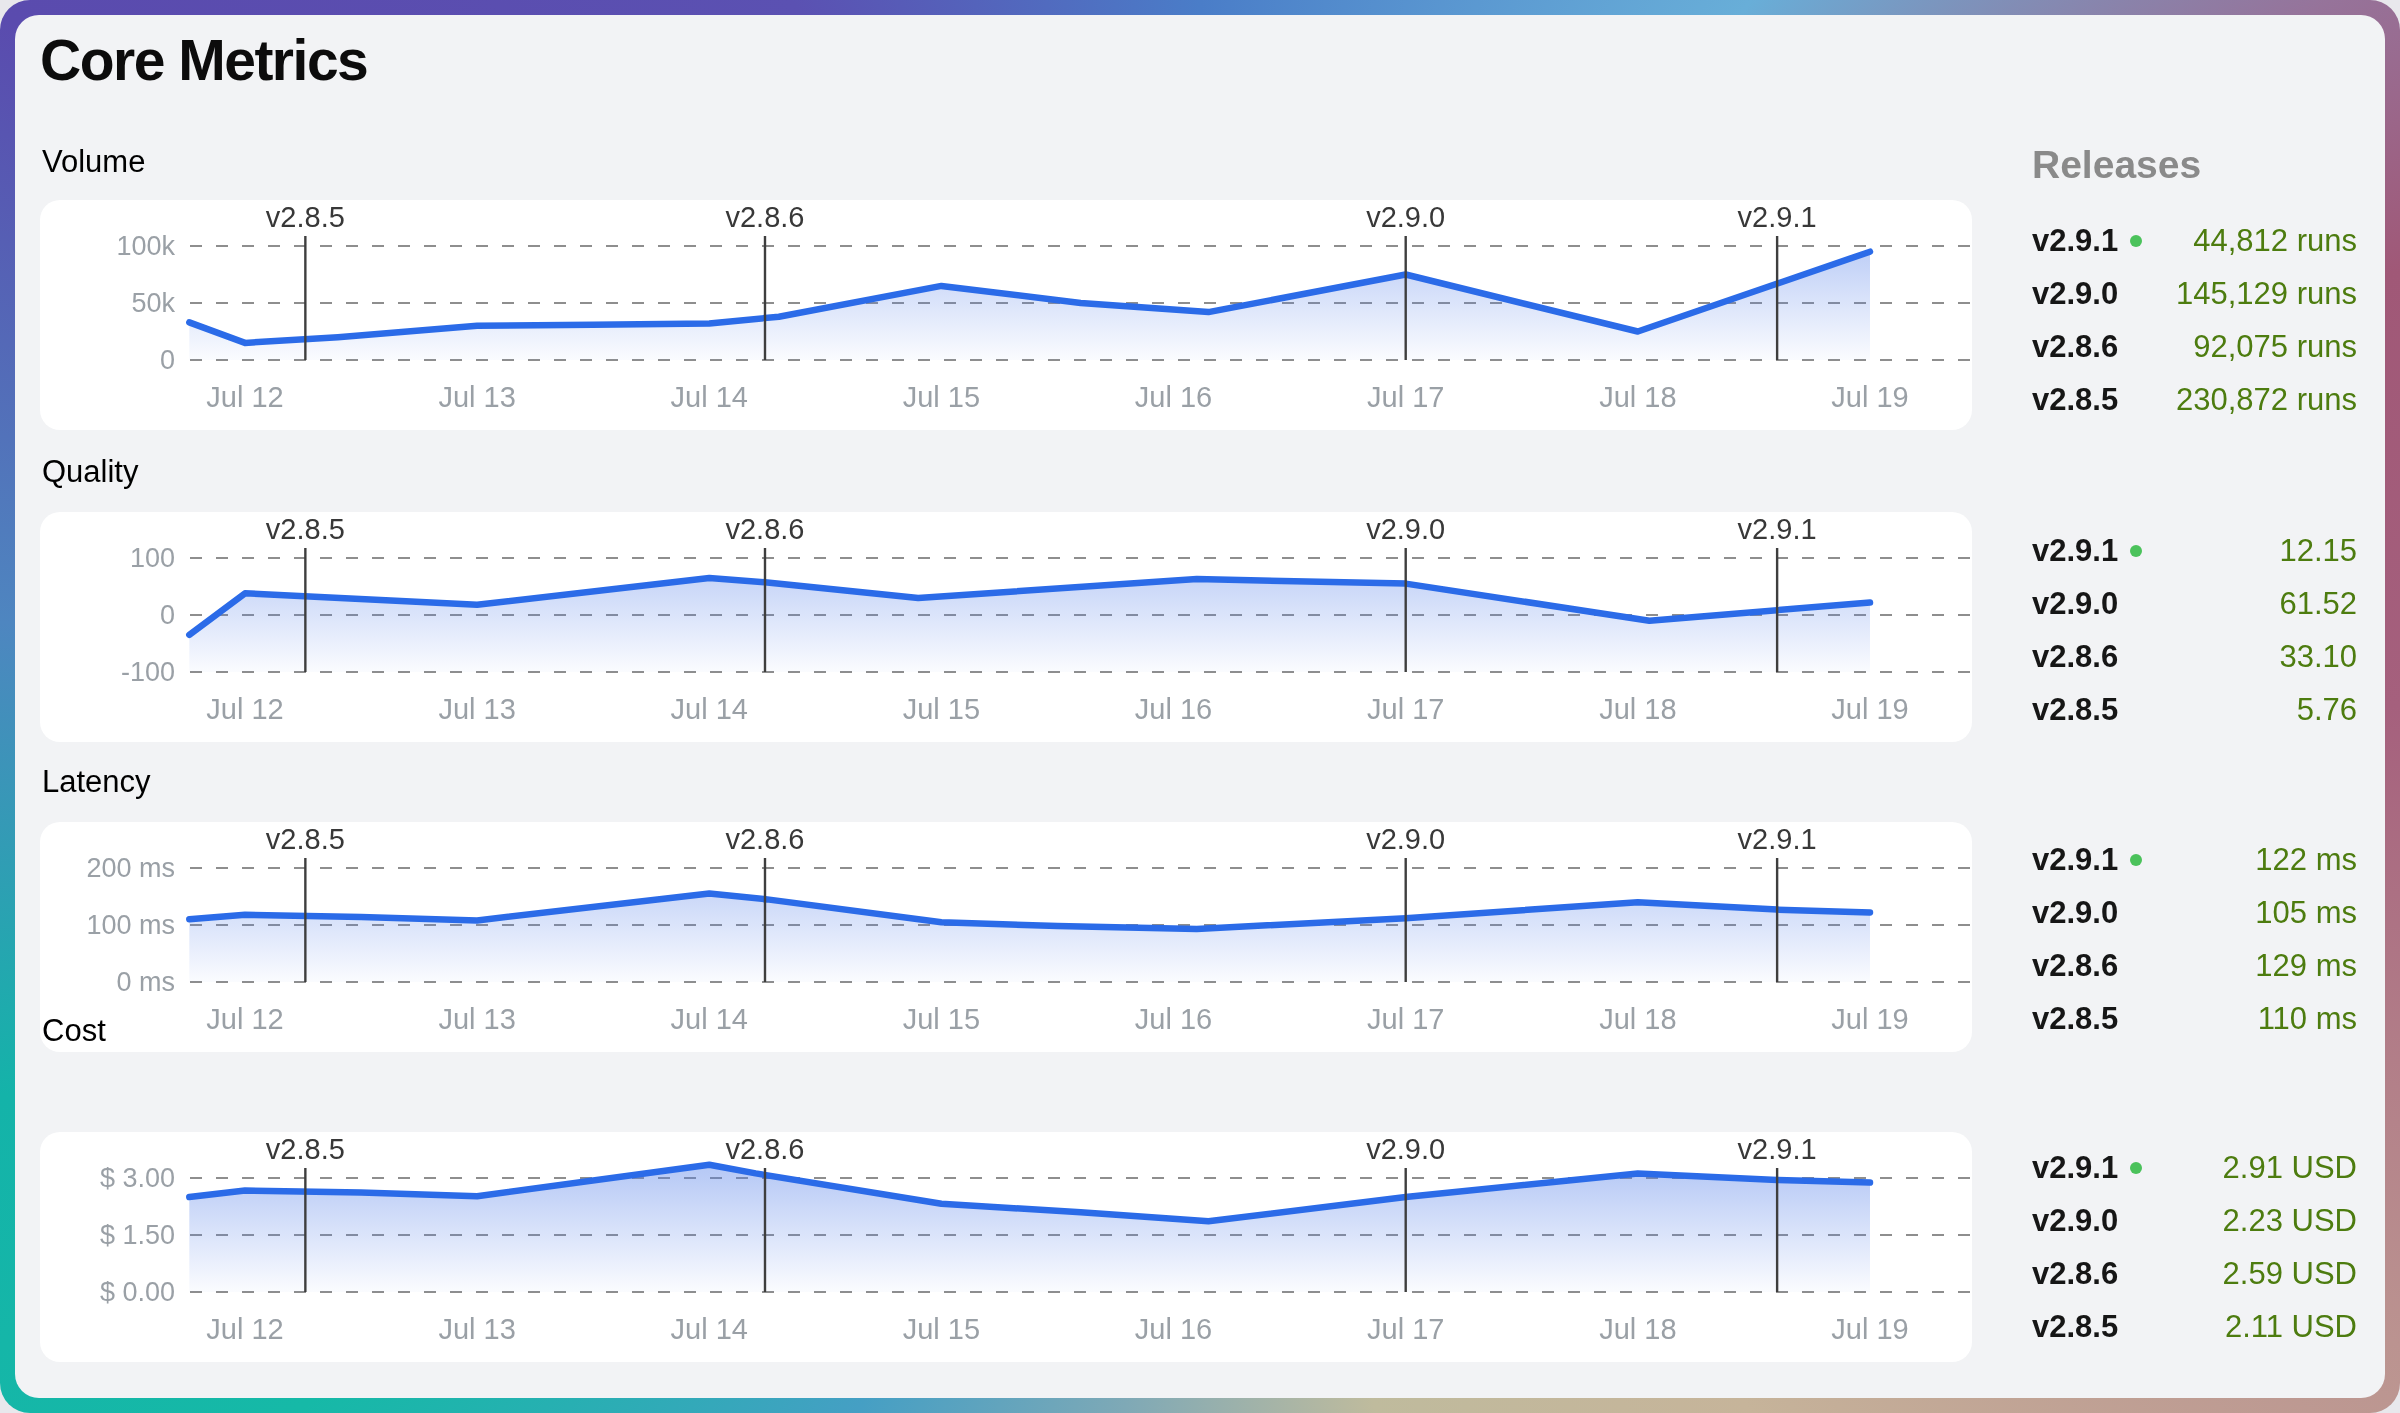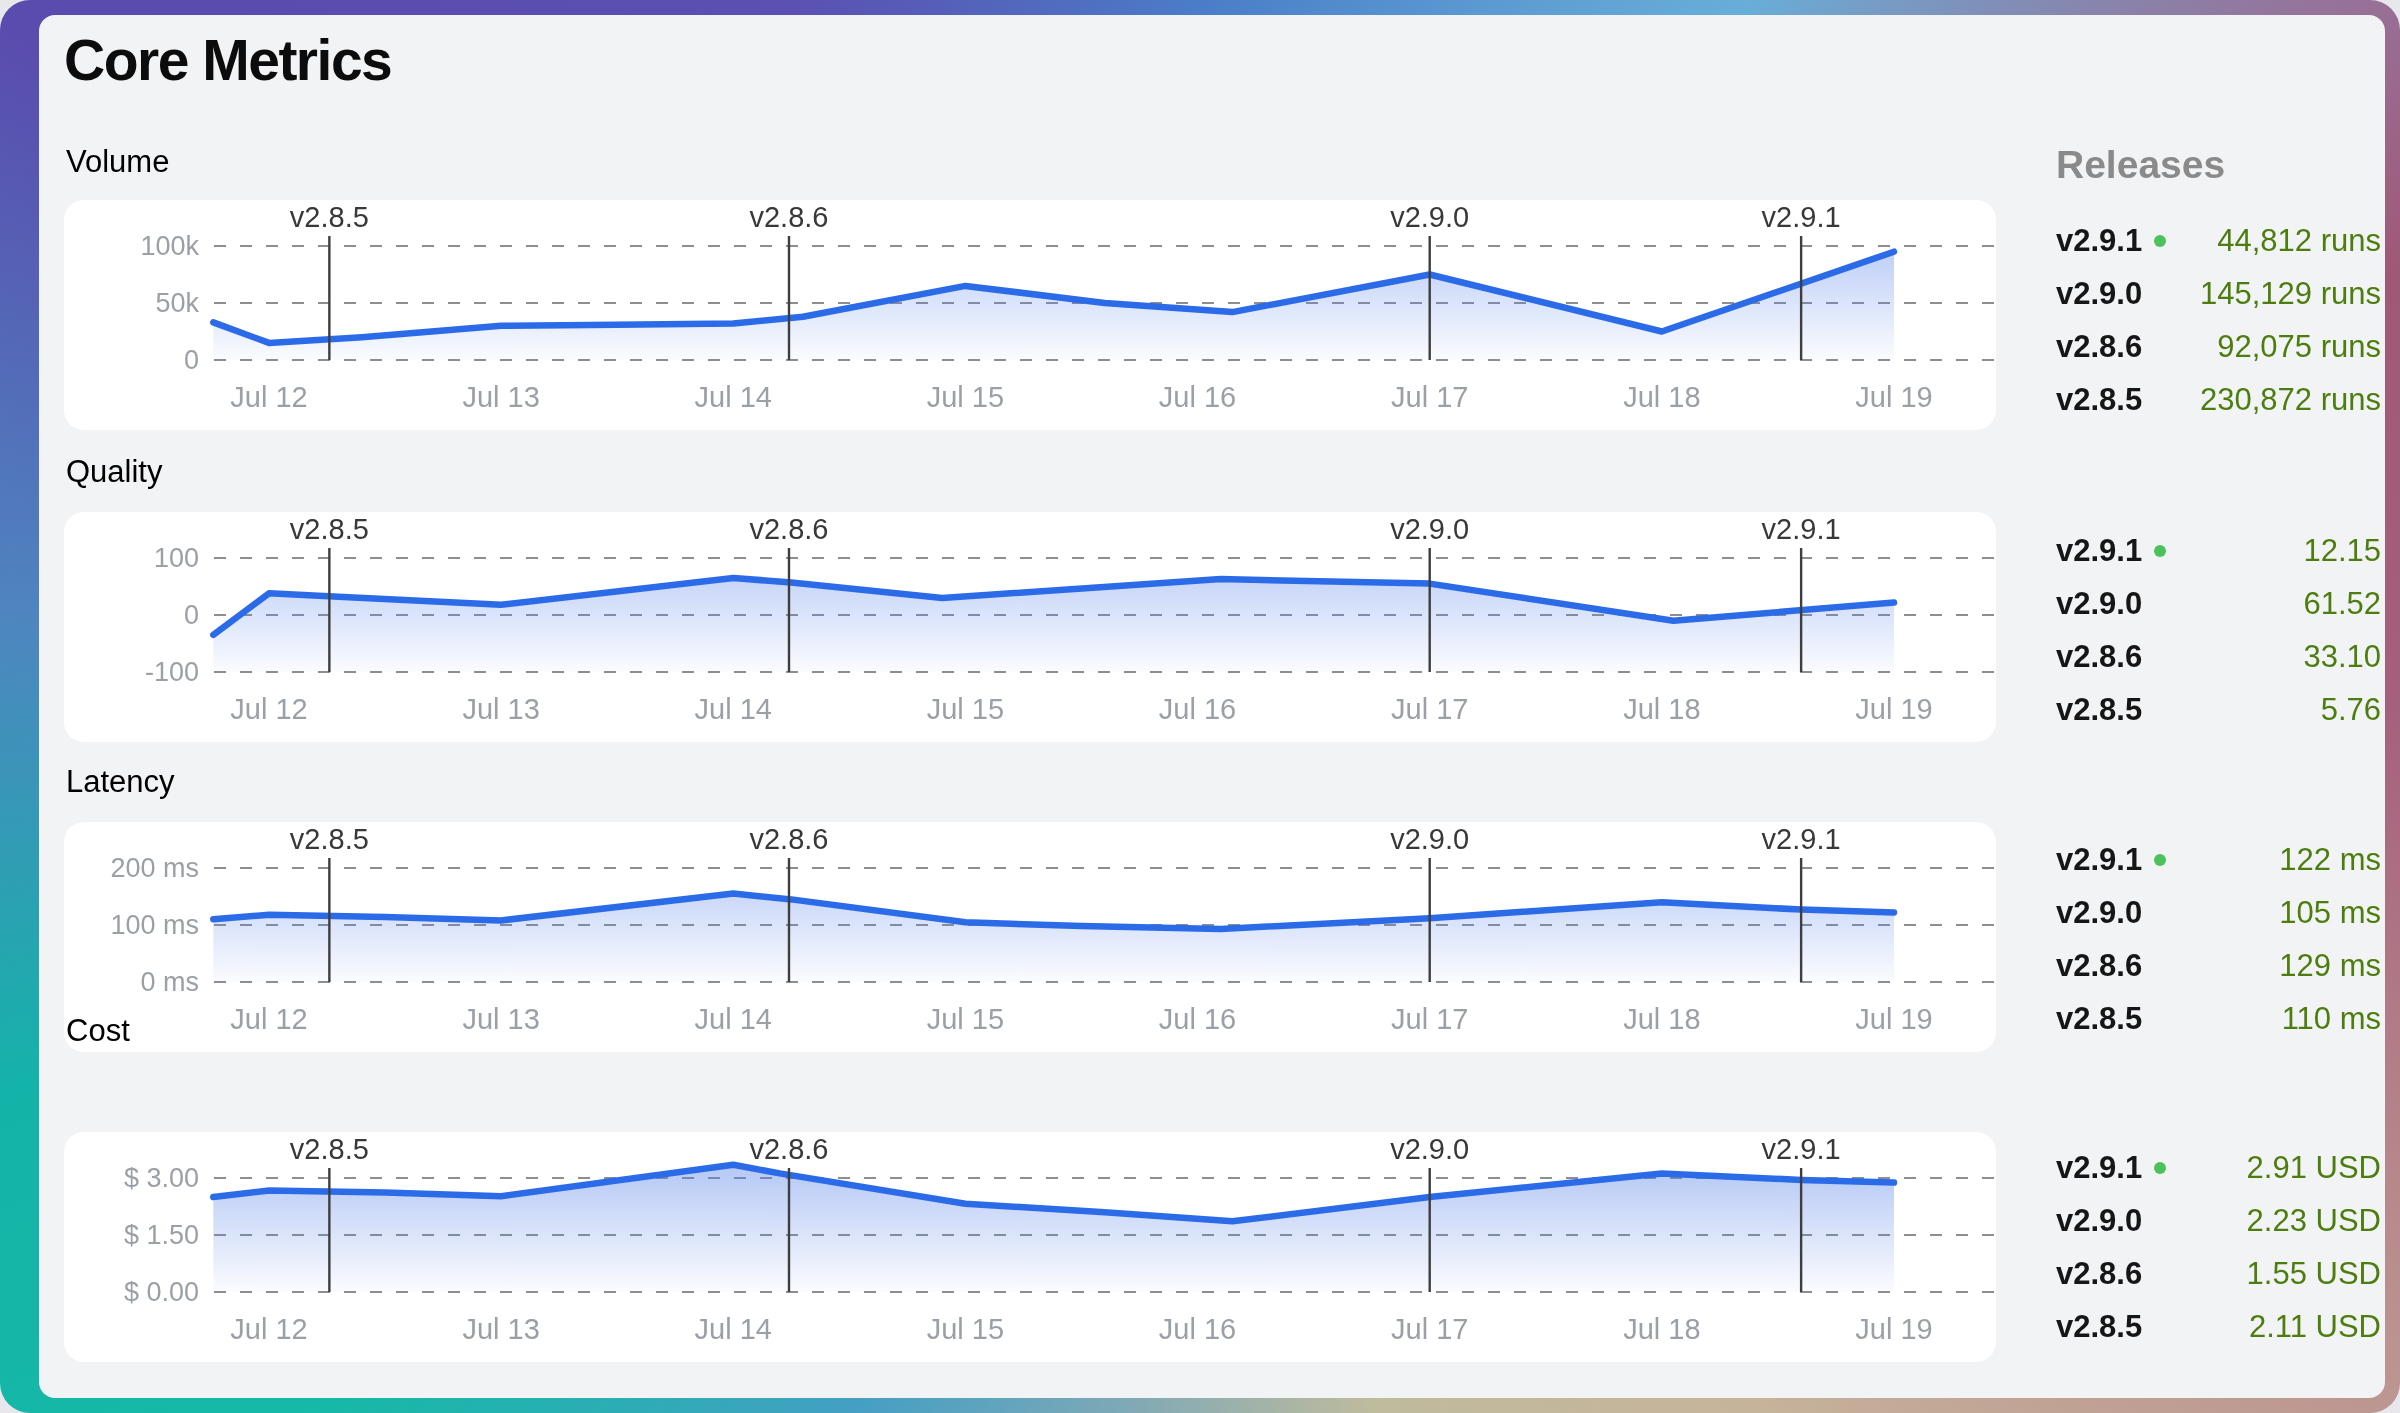--- a/index.html
+++ b/index.html
@@ -25,22 +25,21 @@
       #4e86c0 274deg,
       #5a4bae 300deg,
       #5b51b2 330deg,
       #4a7dc8 360deg);
     overflow:hidden;
   }
   .panel{
     position:absolute;
     left:15px;top:15px;right:15px;bottom:15px;
     background:#f2f3f5;
-    border-radius:16px;
-    margin-left:24px;
+    border-radius:24px;
   }
   .page-title{
     position:absolute;left:25px;top:12px;
     font-size:57px;font-weight:700;letter-spacing:-1.5px;
     color:#0c0c0c;margin:0;
   }
   .sec-heading{
     position:absolute;left:27px;
     font-size:31px;font-weight:400;color:#000000;margin:0;
   }
@@ -301,21 +300,21 @@
           <div class="rel-row">
             <span class="rel-ver">v2.9.1<span class="dot" style="background: rgb(75, 194, 91);"></span></span>
             <span class="rel-val">2.91 USD</span>
           </div>
           <div class="rel-row">
             <span class="rel-ver">v2.9.0</span>
             <span class="rel-val">2.23 USD</span>
           </div>
           <div class="rel-row">
             <span class="rel-ver">v2.8.6</span>
-            <span class="rel-val">1.55 USD</span>
+            <span class="rel-val">2.59 USD</span>
           </div>
           <div class="rel-row">
             <span class="rel-ver">v2.8.5</span>
             <span class="rel-val">2.11 USD</span>
           </div>
         </div>
     </aside>
 
   </div>
 </div>

